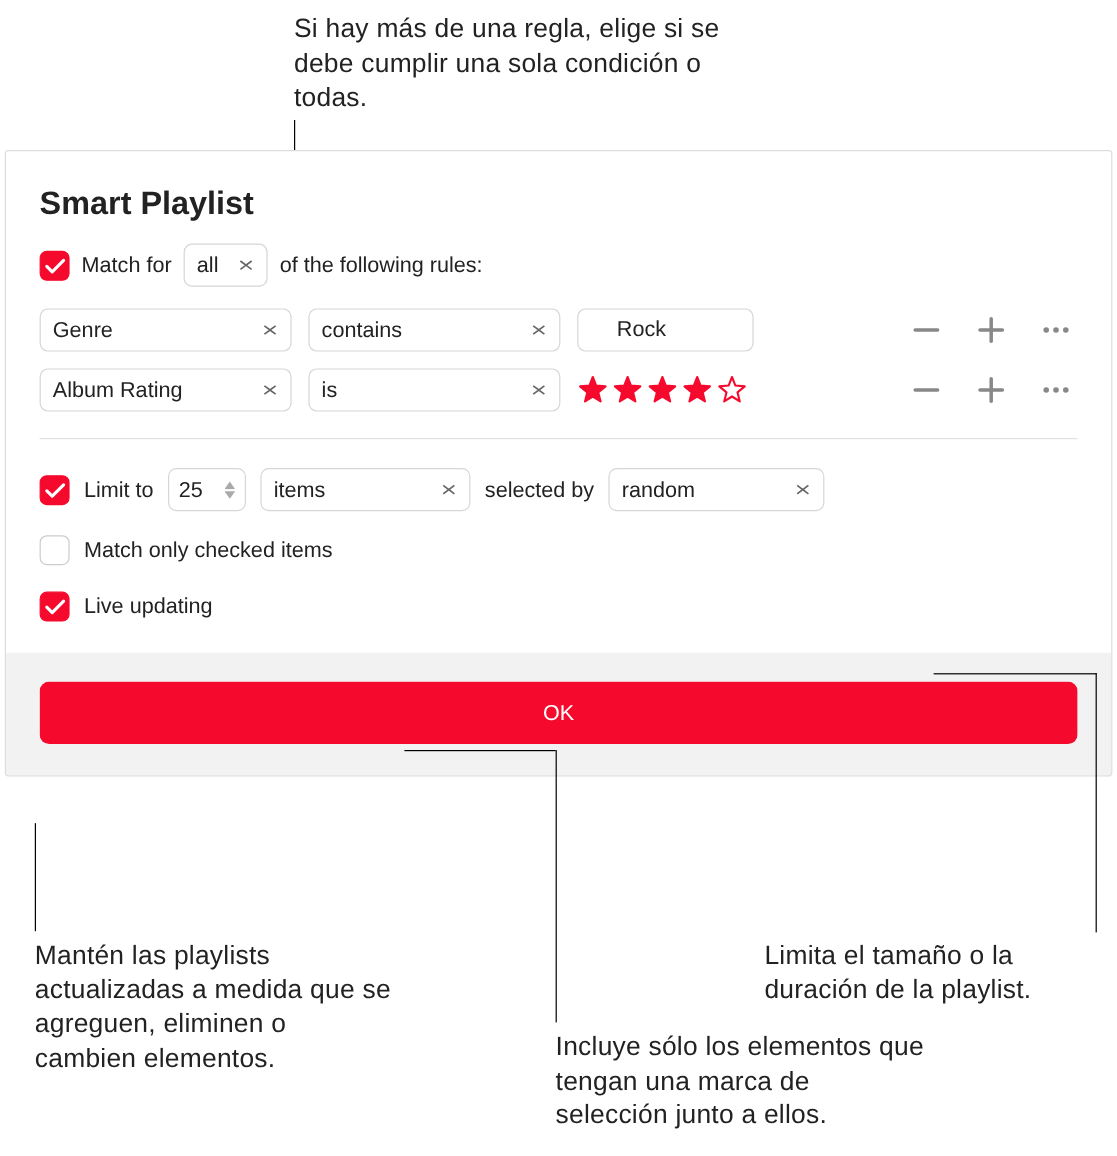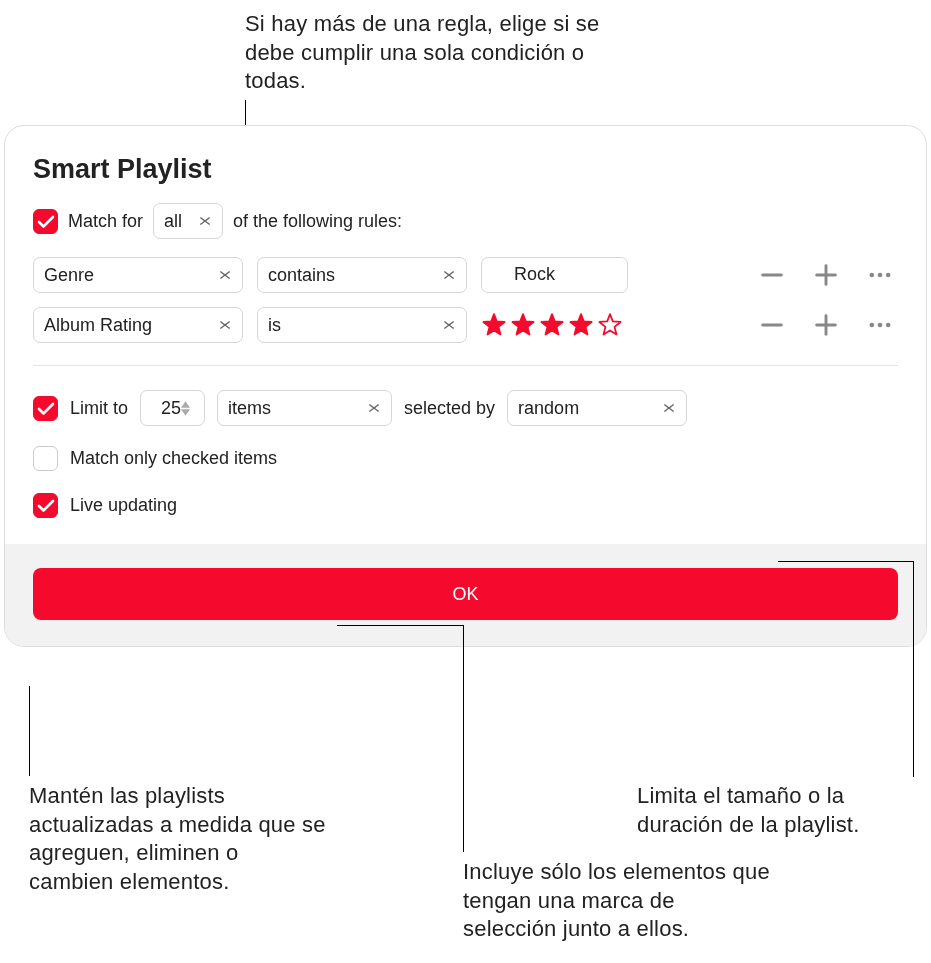--- a/index.html
+++ b/index.html
@@ -22,21 +22,21 @@
   .leader {
     position: absolute;
     background: #000;
   }
   .dialog {
     position: absolute;
     left: 4px;
     top: 125px;
     width: 923px;
     border: 1px solid #ddd;
-    border-radius: 20px;
+    border-radius: 3px;
     overflow: hidden;
     background: #fff;
   }
   .dialog-inner {
     padding: 28px 28px 0 28px;
   }
   .title {
     font-size: 27px;
     font-weight: 700;
     margin-bottom: 18px;
@@ -116,21 +116,21 @@
     display:flex; align-items:center; gap:12px;
     font-size:18px;
     margin-bottom: 20px;
   }
   .num-input{
     border: 1px solid #d6d6d6;
     border-radius: 7px;
     width:65px;
     height:36px;
     display:flex; align-items:center;
-    padding:0 20px;
+    padding:0 8px;
     justify-content:space-between;
     font-size:18px;
   }
   .stepper{
     display:flex; flex-direction:column; gap:1px;
     color:#aaa;
   }
   .stepper svg{ width:9px; height:7px; display:block;}
   .opt-row{
     display:flex; align-items:center; gap:12px;

